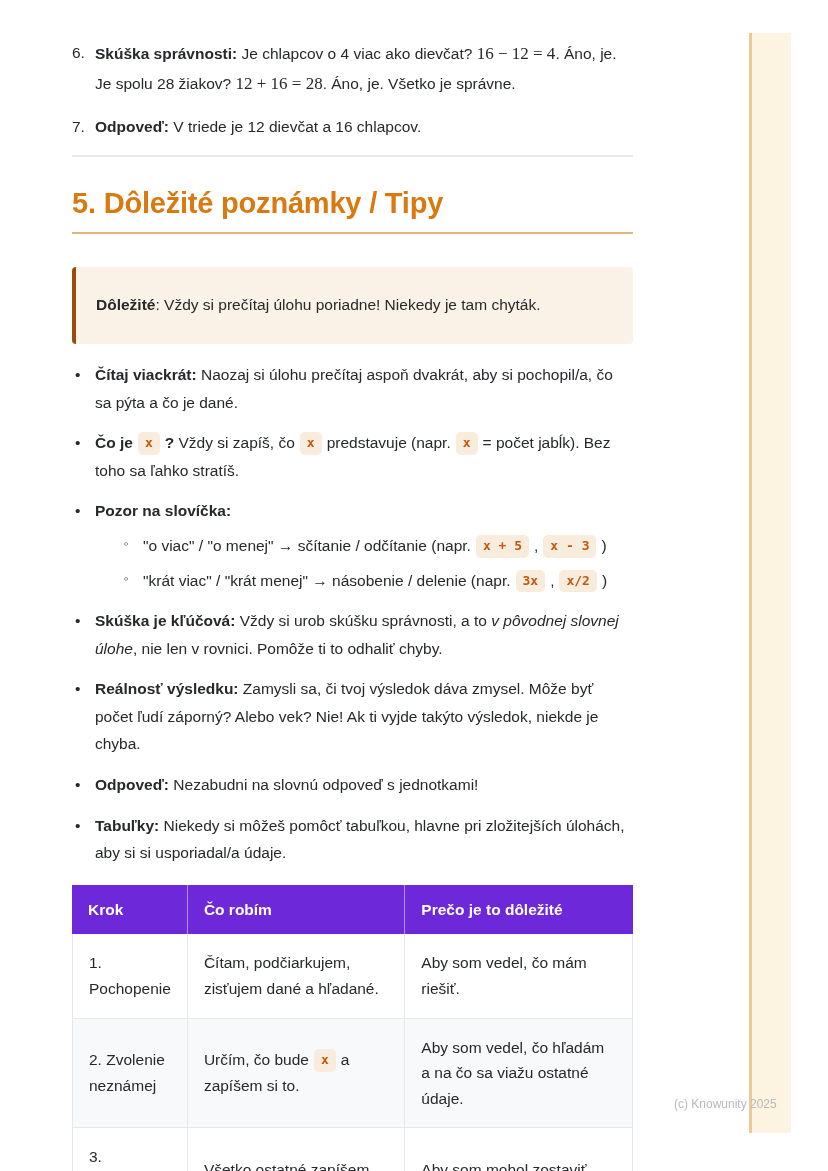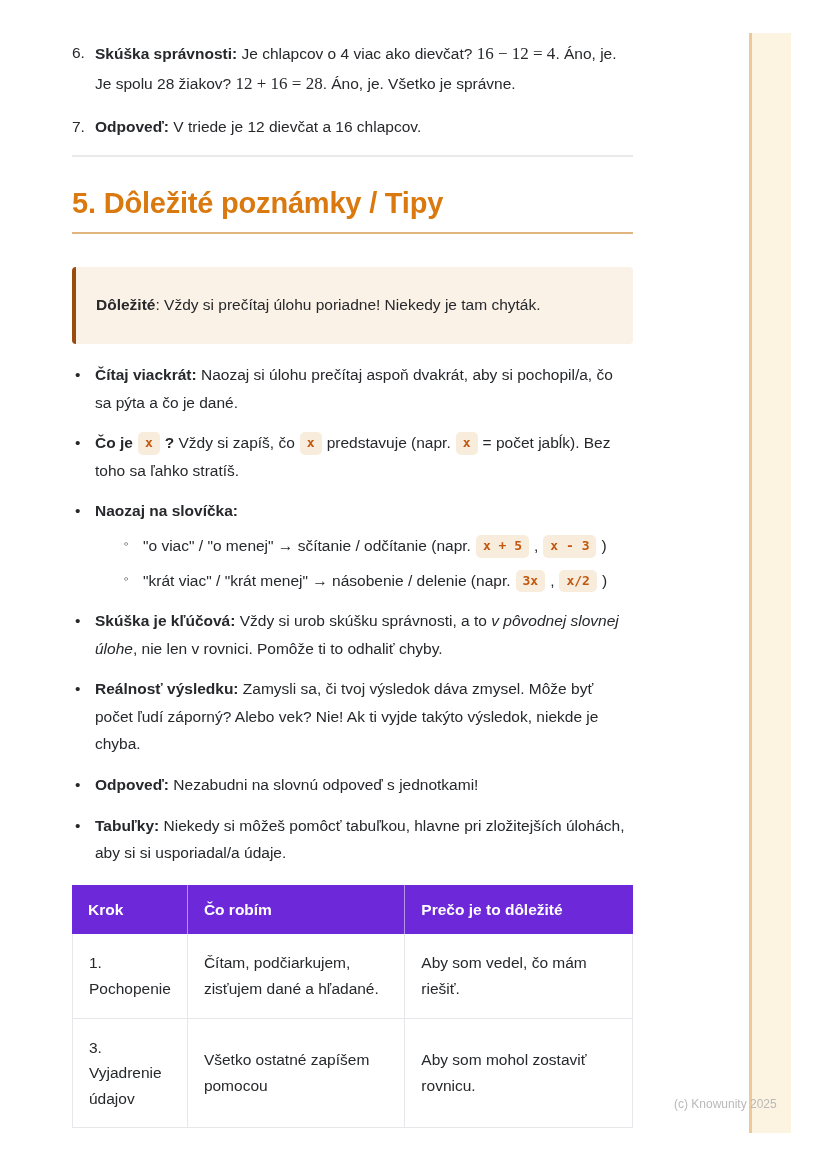--- a/index.html
+++ b/index.html
@@ -152,21 +152,21 @@
     </div>
 
     <div class="li">
       <span class="bullet">•</span>
       <span class="li-body"><span class="b">Čo je</span><span class="chip">x</span><span class="b">?</span><span> Vždy si zapíš, čo</span><span class="chip">x</span><span>predstavuje (napr.</span><span class="chip">x</span><span>= počet jabĺk). Bez toho sa ľahko stratíš.</span></span>
     </div>
 
     <div class="li">
       <span class="bullet">•</span>
       <span class="li-body">
-        <span class="b">Naozaj na slovíčka:</span>
+        <span class="b">Pozor na slovíčka:</span>
         <div class="sub-list">
           <div class="sub-li">
             <span class="sub-bullet">◦</span>
             <span><span>"o viac" / "o menej" → sčítanie / odčítanie (napr.</span><span class="chip">x + 5</span><span>,</span><span class="chip">x - 3</span><span>)</span></span>
           </div>
           <div class="sub-li">
             <span class="sub-bullet">◦</span>
             <span><span>"krát viac" / "krát menej" → násobenie / delenie (napr.</span><span class="chip">3x</span><span>,</span><span class="chip">x/2</span><span>)</span></span>
           </div>
         </div>
@@ -207,20 +207,25 @@
         <th>Čo robím</th>
         <th>Prečo je to dôležité</th>
       </tr>
     </thead>
     <tbody>
       <tr>
         <td>1. Pochopenie</td>
         <td>Čítam, podčiarkujem, zisťujem dané a hľadané.</td>
         <td>Aby som vedel, čo mám riešiť.</td>
       </tr>
+      <tr class="alt">
+        <td>2. Zvolenie neznámej</td>
+        <td><span>Určím, čo bude</span><span class="chip">x</span><span>a zapíšem si to.</span></td>
+        <td>Aby som vedel, čo hľadám a na čo sa viažu ostatné údaje.</td>
+      </tr>
       <tr>
         <td>3. Vyjadrenie údajov</td>
         <td><span>Všetko ostatné zapíšem pomocou</span></td>
         <td>Aby som mohol zostaviť rovnicu.</td>
       </tr>
 
     </tbody>
   </table>
 
 </div>

